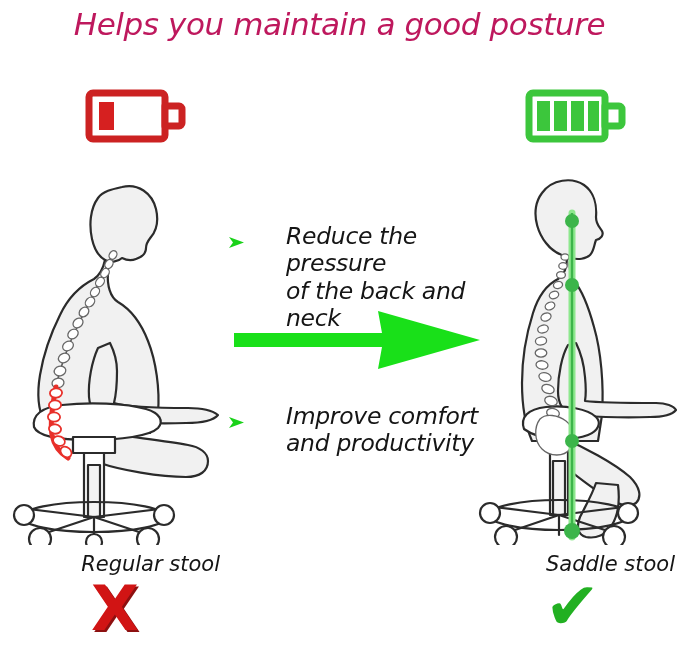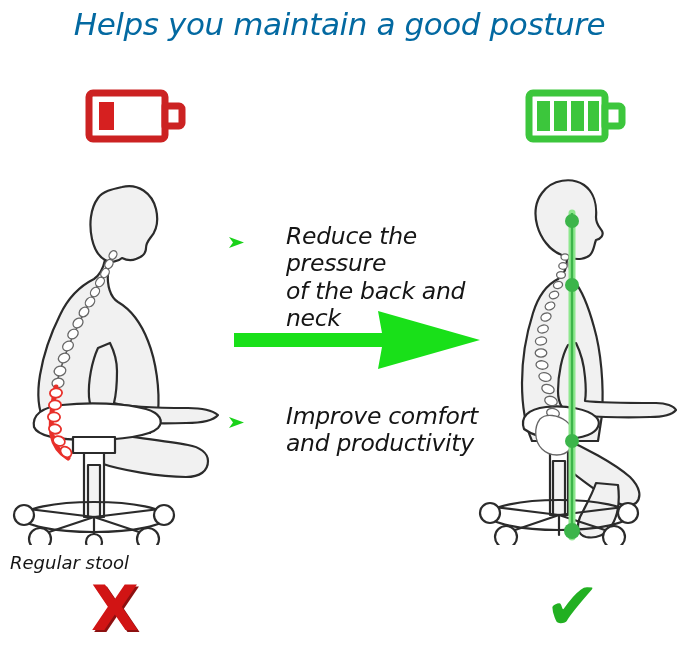--- a/index.html
+++ b/index.html
@@ -22,21 +22,21 @@
     position: absolute;
     left: 0;
     top: 6px;
     width: 679px;
     text-align: center;
     font-family: "DejaVu Sans", sans-serif;
     font-style: italic;
     font-size: 31px;
     font-weight: 400;
     letter-spacing: -0.4px;
-    color: #0369a1;
+    color: #be185d;
     white-space: nowrap;
   }
   
   .battery {
     position: absolute;
   }
   
   .bullet-block {
     position: absolute;
     display: flex;
@@ -65,23 +65,23 @@
   }
   
   .figure {
     position: absolute;
   }
   
   .caption {
     position: absolute;
     font-family: "DejaVu Sans", sans-serif;
     font-style: italic;
-    font-size: 18px;
+    font-size: 21px;
     color: #151515;
-    text-align: left;
+    text-align: right;
     white-space: nowrap;
   }
   .verdict {
     position: absolute;
     text-align: center;
     line-height: 1;
   }
   .verdict-x {
     font-family: "DejaVu Sans", sans-serif;
     font-weight: bold;
@@ -329,20 +329,21 @@
       <svg width="17" height="13" viewBox="0 0 17 13">
         <path d="M1 1 L16 6.5 L1 12 L5 6.5 Z" fill="#1ad21a"></path>
       </svg>
     </span>
     <span class="bullet-text">Improve comfort
 and productivity</span>
   </div>
 
   <div class="caption" style="left:10px; top:552px; width:210px;">Regular stool</div>
 
+  <div class="caption" style="left:470px; top:552px; width:205px;">Saddle stool</div>
 
   <div class="verdict" style="left:10px; top:578px; width:210px;">
     <span class="verdict-x">X</span>
   </div>
 
   <div class="verdict" style="left:470px; top:574px; width:205px;">
     <span class="verdict-check">✔</span>
   </div>
 
 </div>

